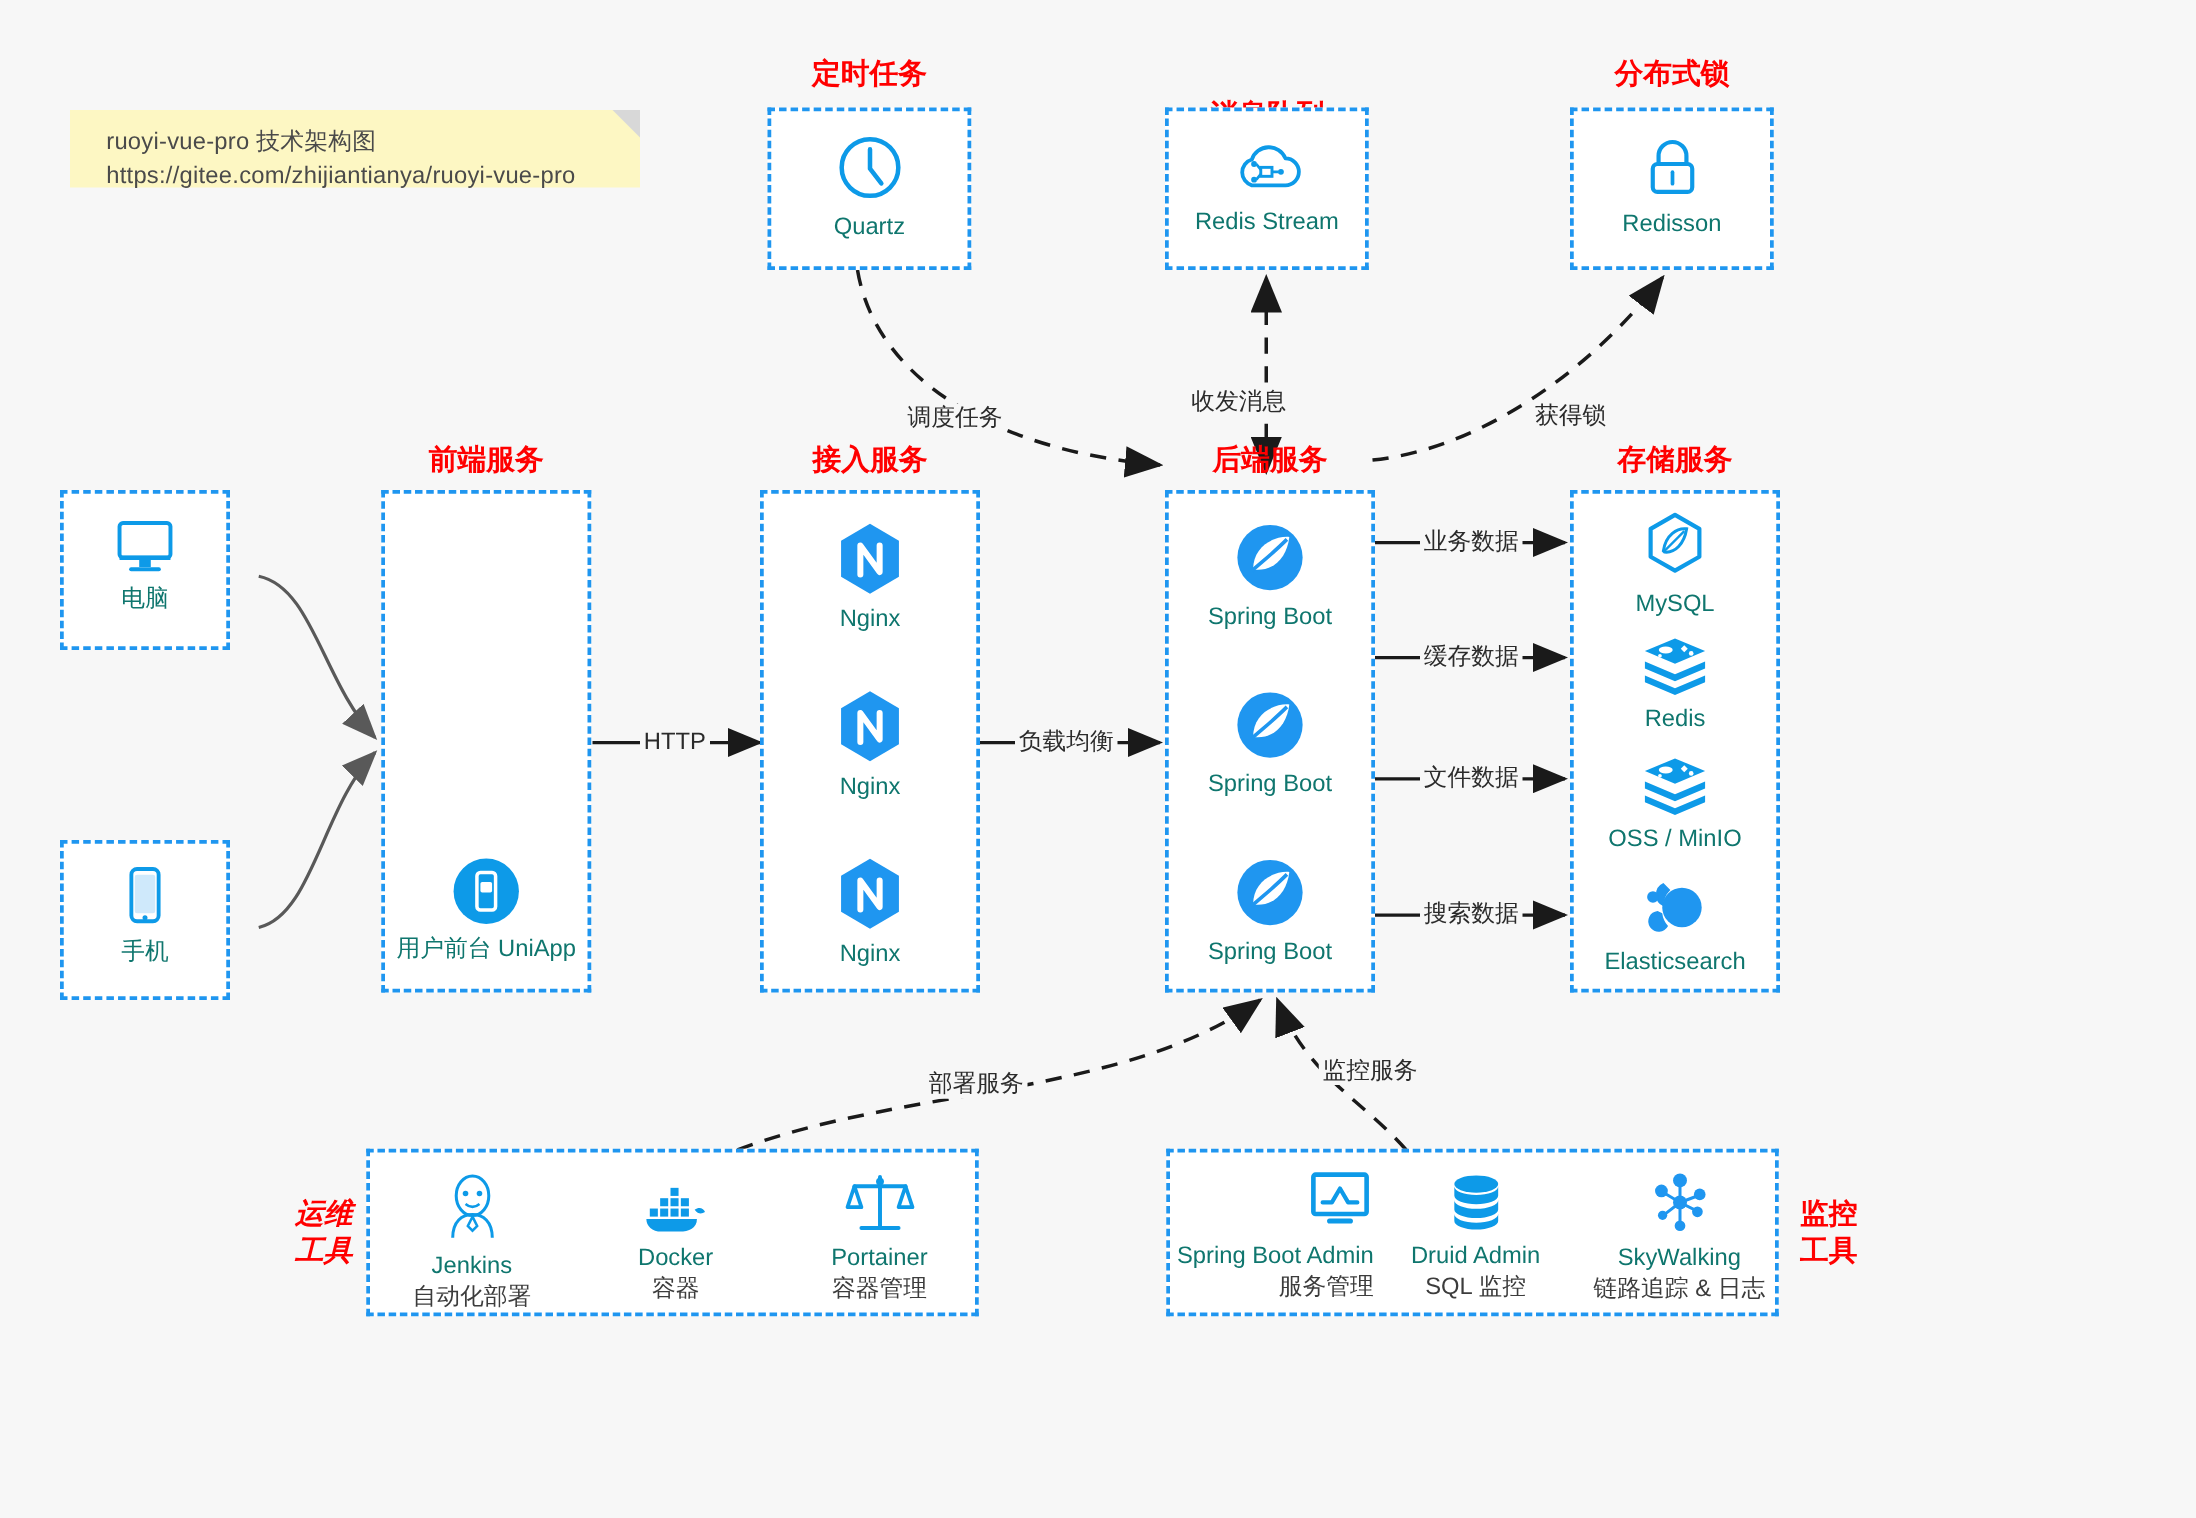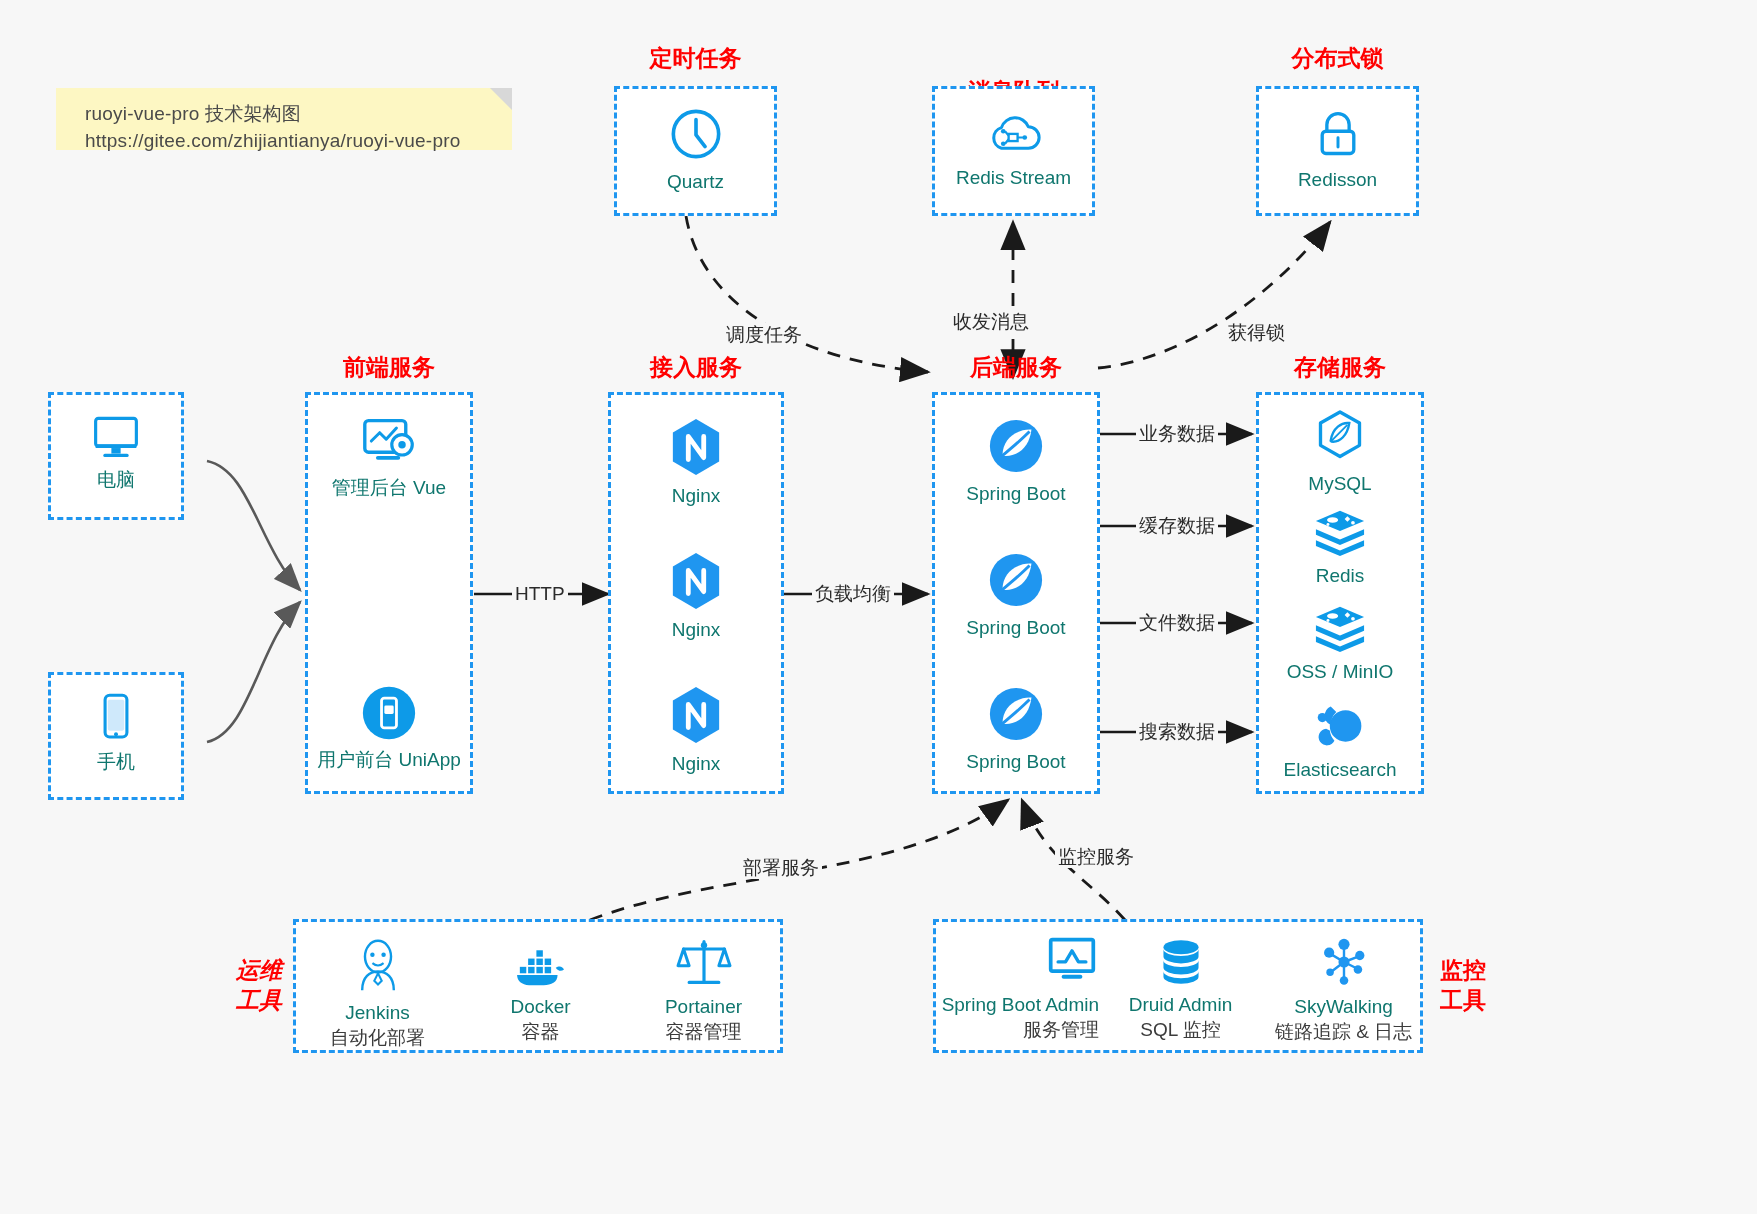--- a/index.html
+++ b/index.html
@@ -225,32 +225,20 @@
           <rect x="13" y="9" width="18" height="34" rx="2" fill="#cfe9fb"></rect>
           <circle cx="22" cy="47" r="2.2" fill="#0d9ae8"></circle>
         </svg>
       </span>
       <span class="cap">手机</span>
     </div>
   </div>
 
   <div class="grp-title" style="left:305px; top:353px; width:168px;">前端服务</div>
   <div class="box" style="left:305px; top:392px; width:168px; height:402px;">
-    <div class="node" style="top:20px;">
-      <span class="ico">
-        <svg width="60" height="54" viewBox="0 0 64 58">
-          <rect x="6" y="6" width="44" height="34" rx="4" fill="none" stroke="#0d9ae8" stroke-width="3.6"></rect>
-          <path d="M13 28 L22 19 L29 26 L40 14" fill="none" stroke="#0d9ae8" stroke-width="3.2" stroke-linecap="round" stroke-linejoin="round"></path>
-          <path d="M20 46 h22" stroke="#0d9ae8" stroke-width="4" stroke-linecap="round"></path>
-          <circle cx="46" cy="32" r="11" fill="#ffffff" stroke="#0d9ae8" stroke-width="3.4"></circle>
-          <circle cx="46" cy="32" r="4" fill="#0d9ae8"></circle>
-        </svg>
-      </span>
-      <span class="cap">管理后台 Vue</span>
-    </div>
     <div class="node" style="top:290px;">
       <span class="ico">
         <svg width="56" height="56" viewBox="0 0 60 60">
           <circle cx="30" cy="30" r="28" fill="#0d9ae8"></circle>
           <rect x="22" y="14" width="16" height="32" rx="3" fill="none" stroke="#ffffff" stroke-width="3"></rect>
           <rect x="25" y="22" width="10" height="9" rx="1.5" fill="#ffffff"></rect>
         </svg>
       </span>
       <span class="cap">用户前台 UniApp</span>
     </div>

